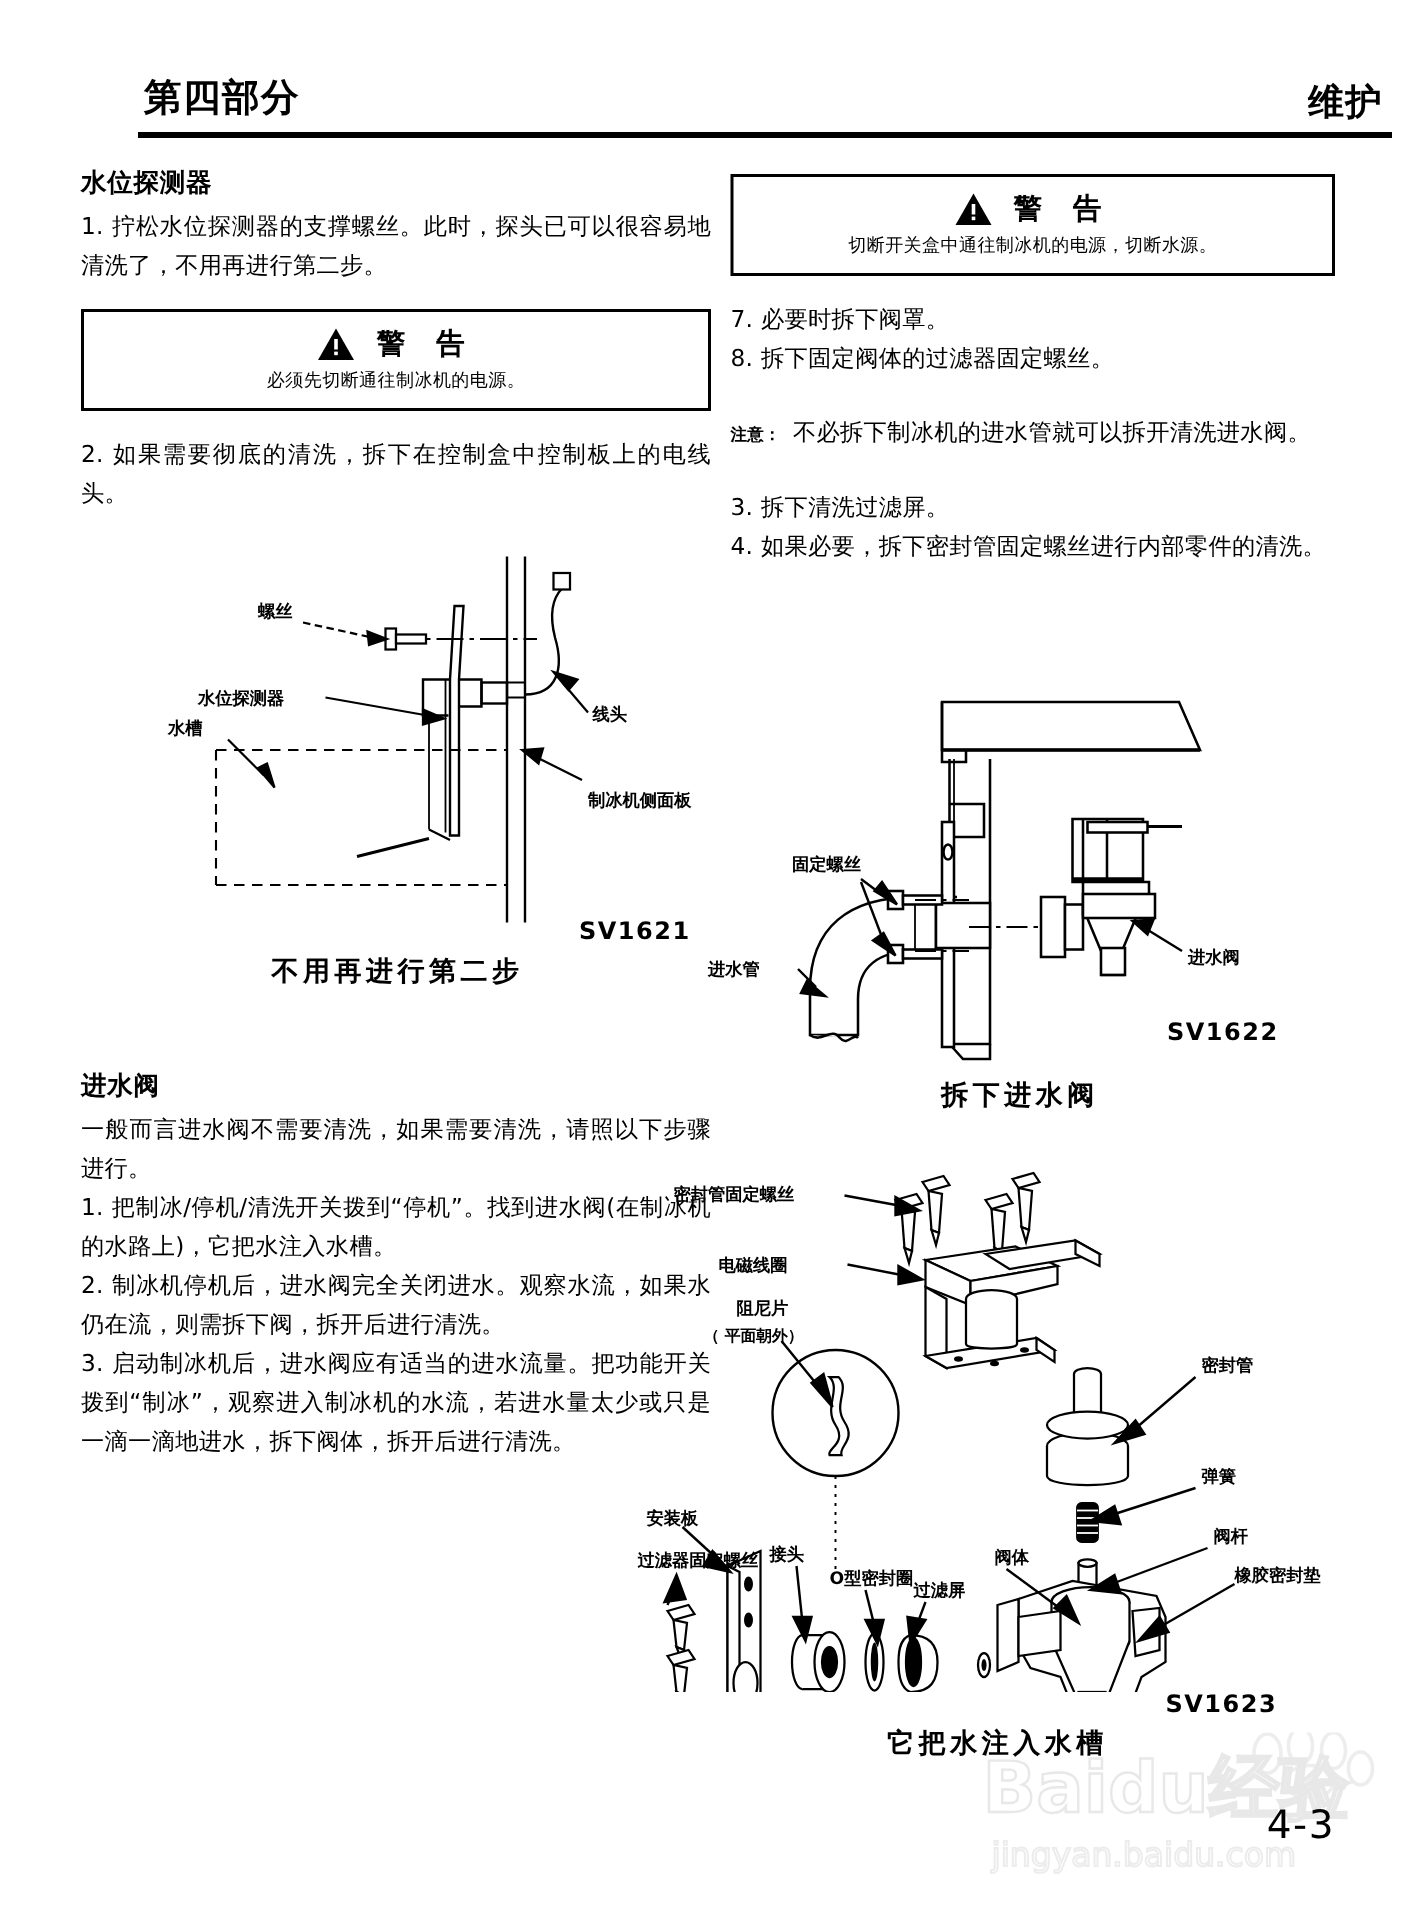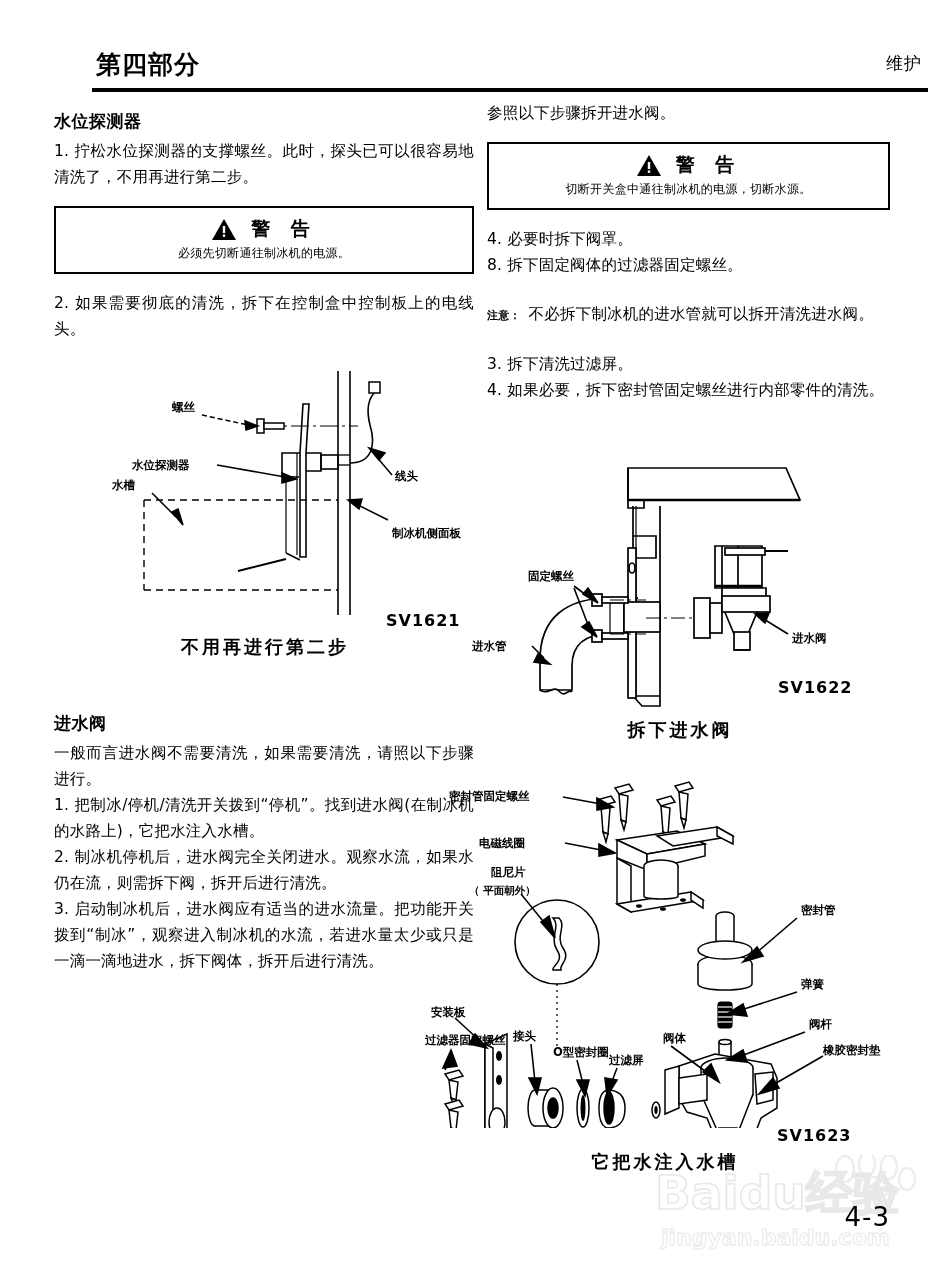--- a/index.html
+++ b/index.html
@@ -18,21 +18,21 @@
   #page-header {
     position: absolute;
     left: 54px; top: 48px; width: 836px; height: 46px; margin-left: 38px;
   }
   #page-header .hdr-left {
     position: absolute; left: 4px; top: 0;
     font-size: 25px; font-weight: 700; letter-spacing: 1px;
   }
   #page-header .hdr-right {
     position: absolute; right: 6px; top: 4px;
-    font-size: 17px; font-weight: 400; letter-spacing: 1px;
+    font-size: 24px; font-weight: 700; letter-spacing: 1px;
   }
   #page-header .hdr-rule {
     position: absolute; left: 0; top: 40px; width: 836px; height: 4px;
     background: #000;
   }
 
   
   .column { position: absolute; }
   #col-left  { left: 54px;  top: 110px; width: 420px; }
   #col-right { left: 487px; top: 100px; width: 403px; }
@@ -92,21 +92,21 @@
     width: 270px; height: 105px;
     pointer-events: none;
   }
   #watermark .wm-main {
     font-size: 47px; font-weight: 700; color: #ffffff;
     -webkit-text-stroke: 1.6px #e8e8e8;
     letter-spacing: 0px; line-height: 1;
     position: absolute; left: 0; top: 14px;
   }
   #watermark .wm-sub {
-    font-size: 22px; font-weight: 700; color: #ffffff;
+    font-size: 22px; font-weight: 400; color: #ffffff;
     -webkit-text-stroke: 1.3px #ececec;
     position: absolute; left: 6px; top: 70px;
   }
   #watermark .wm-paw {
     position: absolute; left: 176px; top: 0px;
   }
 
   #page-number {
     position: absolute; right: 52px; bottom: 48px;
     font-size: 26px; letter-spacing: 1px;
@@ -149,39 +149,38 @@
 <div class="column" style="left:54px; top:712px; width:420px;">
   <div class="sec-title">进水阀</div>
   <p class="body-text">一般而言进水阀不需要清洗，如果需要清洗，请照以下步骤进行。</p>
   <p class="body-text">1. 把制冰/停机/清洗开关拨到“停机”。找到进水阀(在制冰机的水路上)，它把水注入水槽。</p>
   <p class="body-text">2. 制冰机停机后，进水阀完全关闭进水。观察水流，如果水仍在流，则需拆下阀，拆开后进行清洗。</p>
   <p class="body-text">3. 启动制冰机后，进水阀应有适当的进水流量。把功能开关拨到“制冰”，观察进入制冰机的水流，若进水量太少或只是一滴一滴地进水，拆下阀体，拆开后进行清洗。</p>
 </div>
 
 <div class="column" id="col-right">
 
-  <p class="body-text">参照以下步骤拆开进水阀。</p>
 
   <div class="gap-m"></div>
 
   <div class="warn-box">
     <div class="warn-head">
       <svg class="warn-tri" viewBox="0 0 26 23">
         <polygon points="13,1 25,22 1,22" fill="#000"></polygon>
         <rect x="11.8" y="8" width="2.4" height="7" fill="#fff"></rect>
         <rect x="11.8" y="16.4" width="2.4" height="2.4" fill="#fff"></rect>
       </svg>
       <span class="warn-word">警 告</span>
     </div>
     <div class="warn-msg">切断开关盒中通往制冰机的电源，切断水源。</div>
   </div>
 
   <div class="gap-m"></div>
 
-  <p class="body-text">4. 必要时拆下阀罩。</p>
+  <p class="body-text">7. 必要时拆下阀罩。</p>
   <p class="body-text">8. 拆下固定阀体的过滤器固定螺丝。</p>
 
   <div class="gap-l"></div>
 
   <div class="note-line">
     <b>注意：</b><span style="display:inline-block;width:8px;"></span><span>不必拆下制冰机的进水管就可以拆开清洗进水阀。</span>
   </div>
 
   <div class="gap-l"></div>
 

